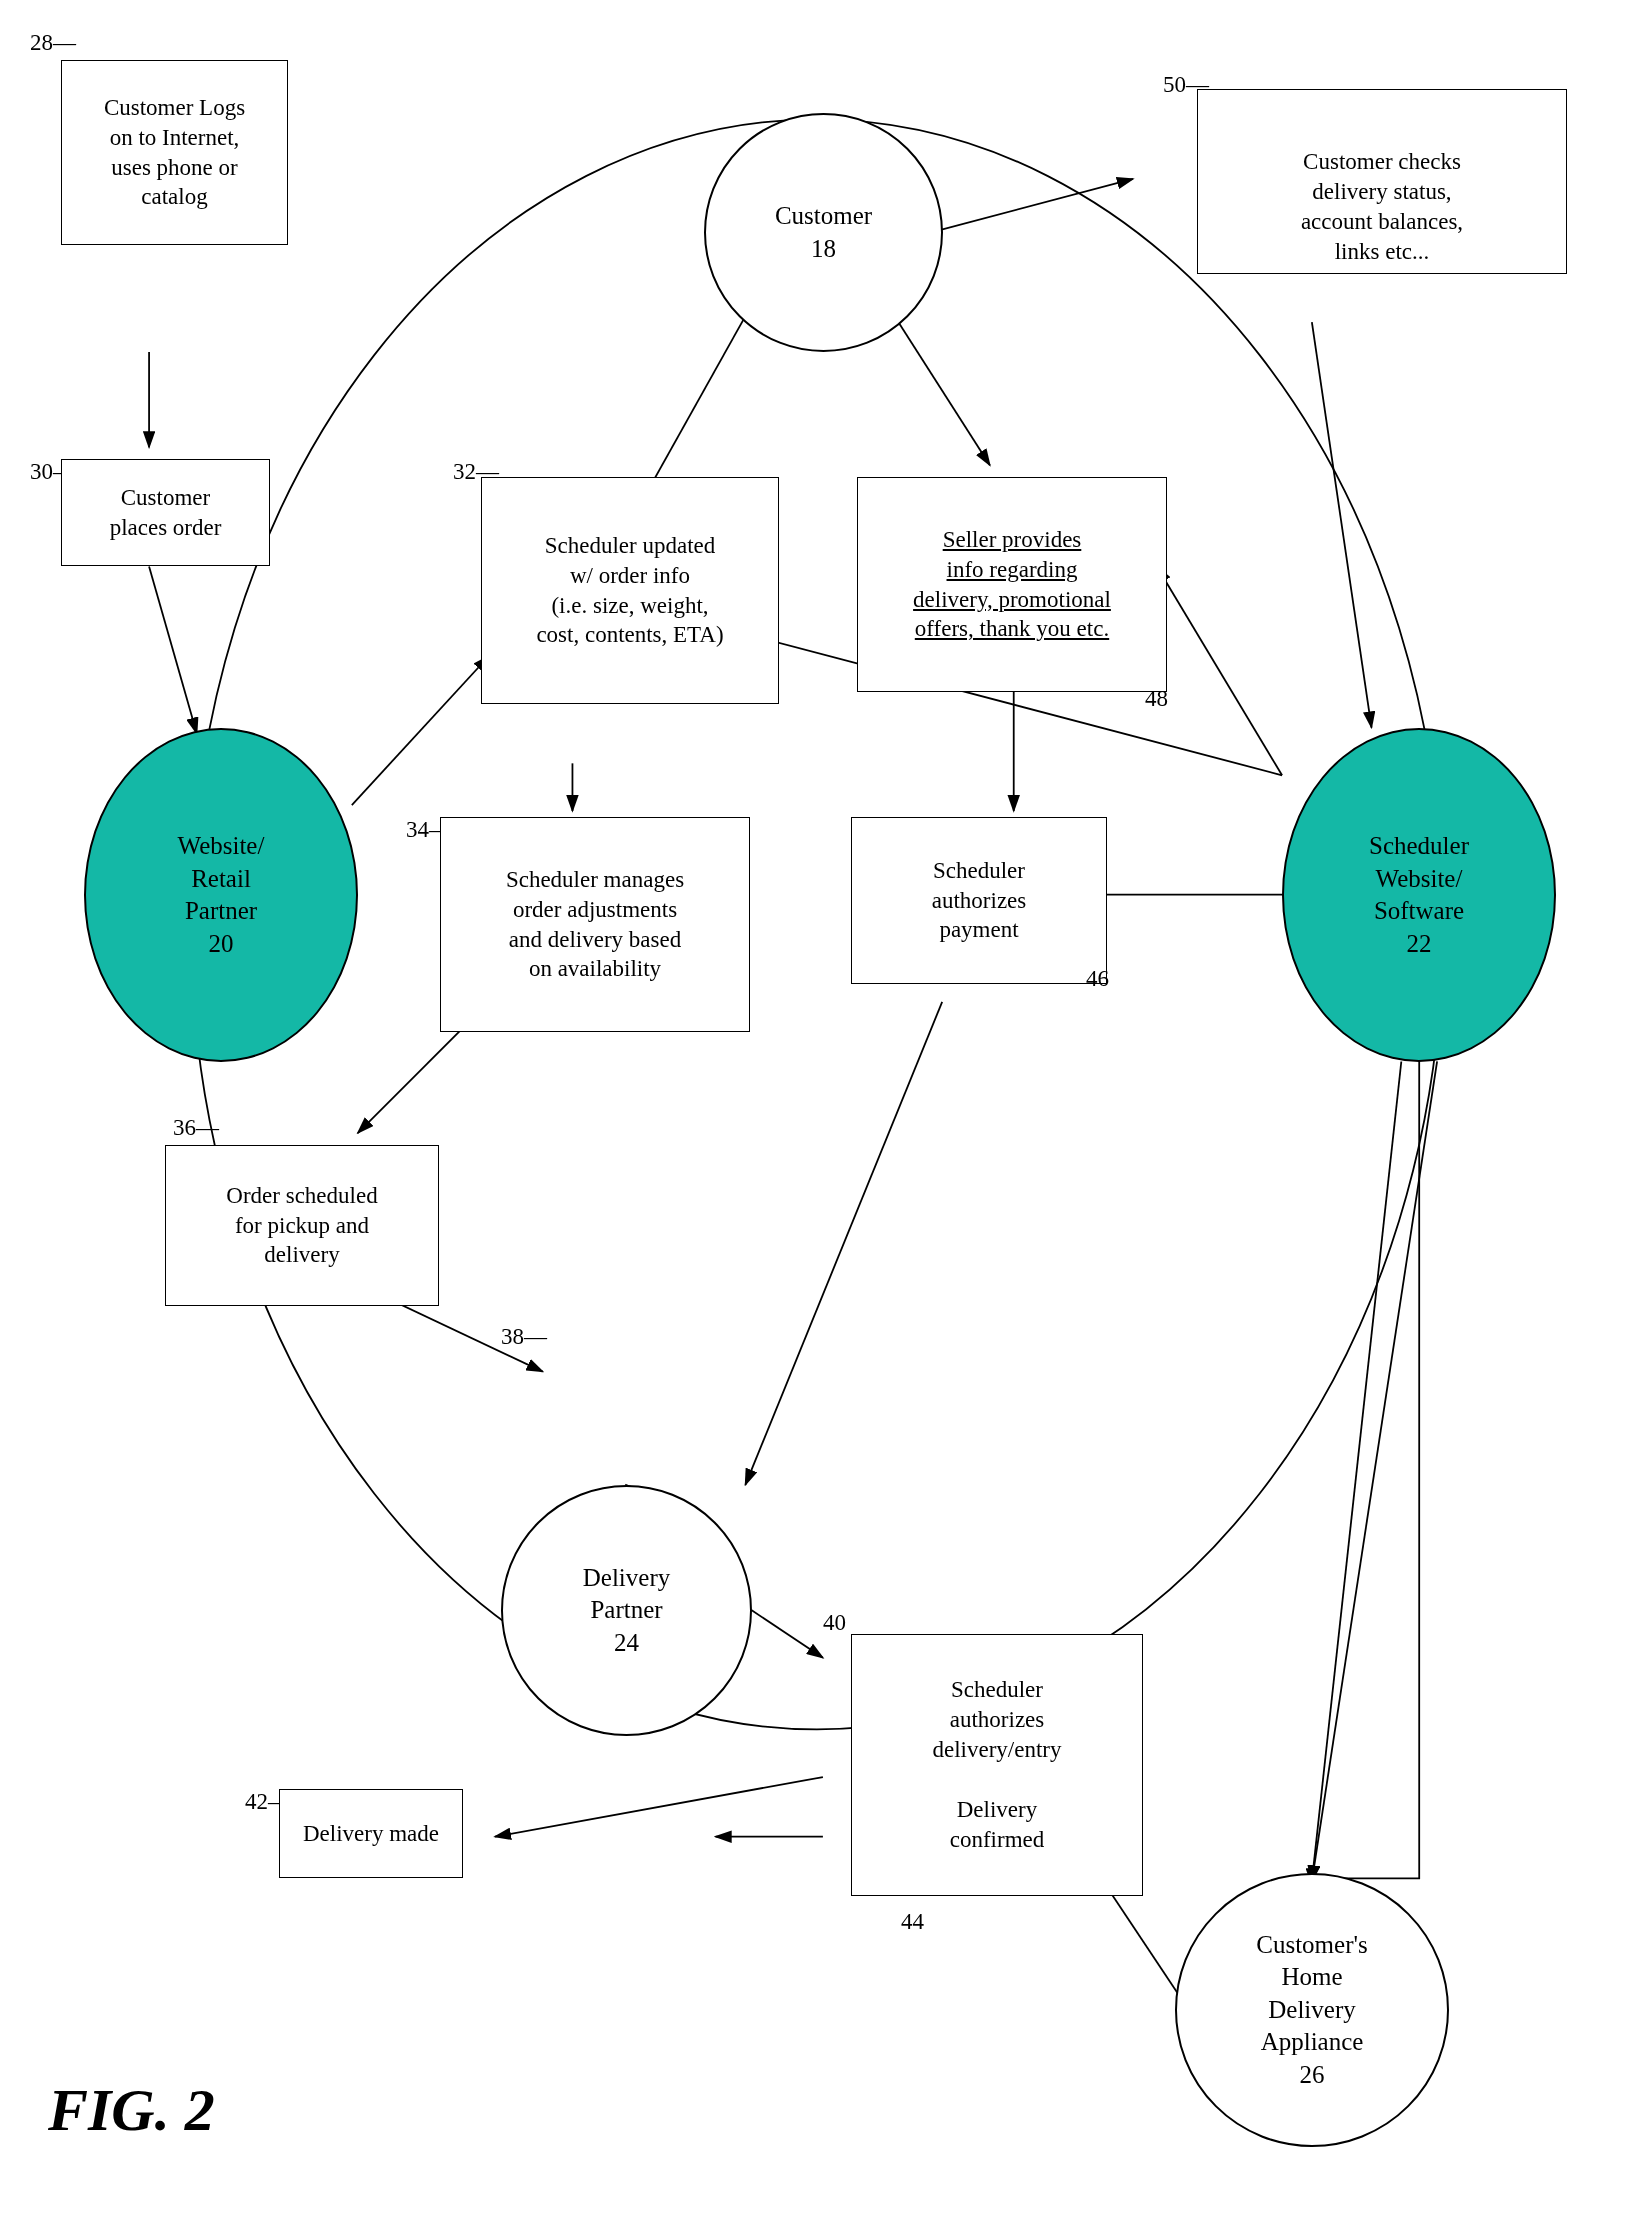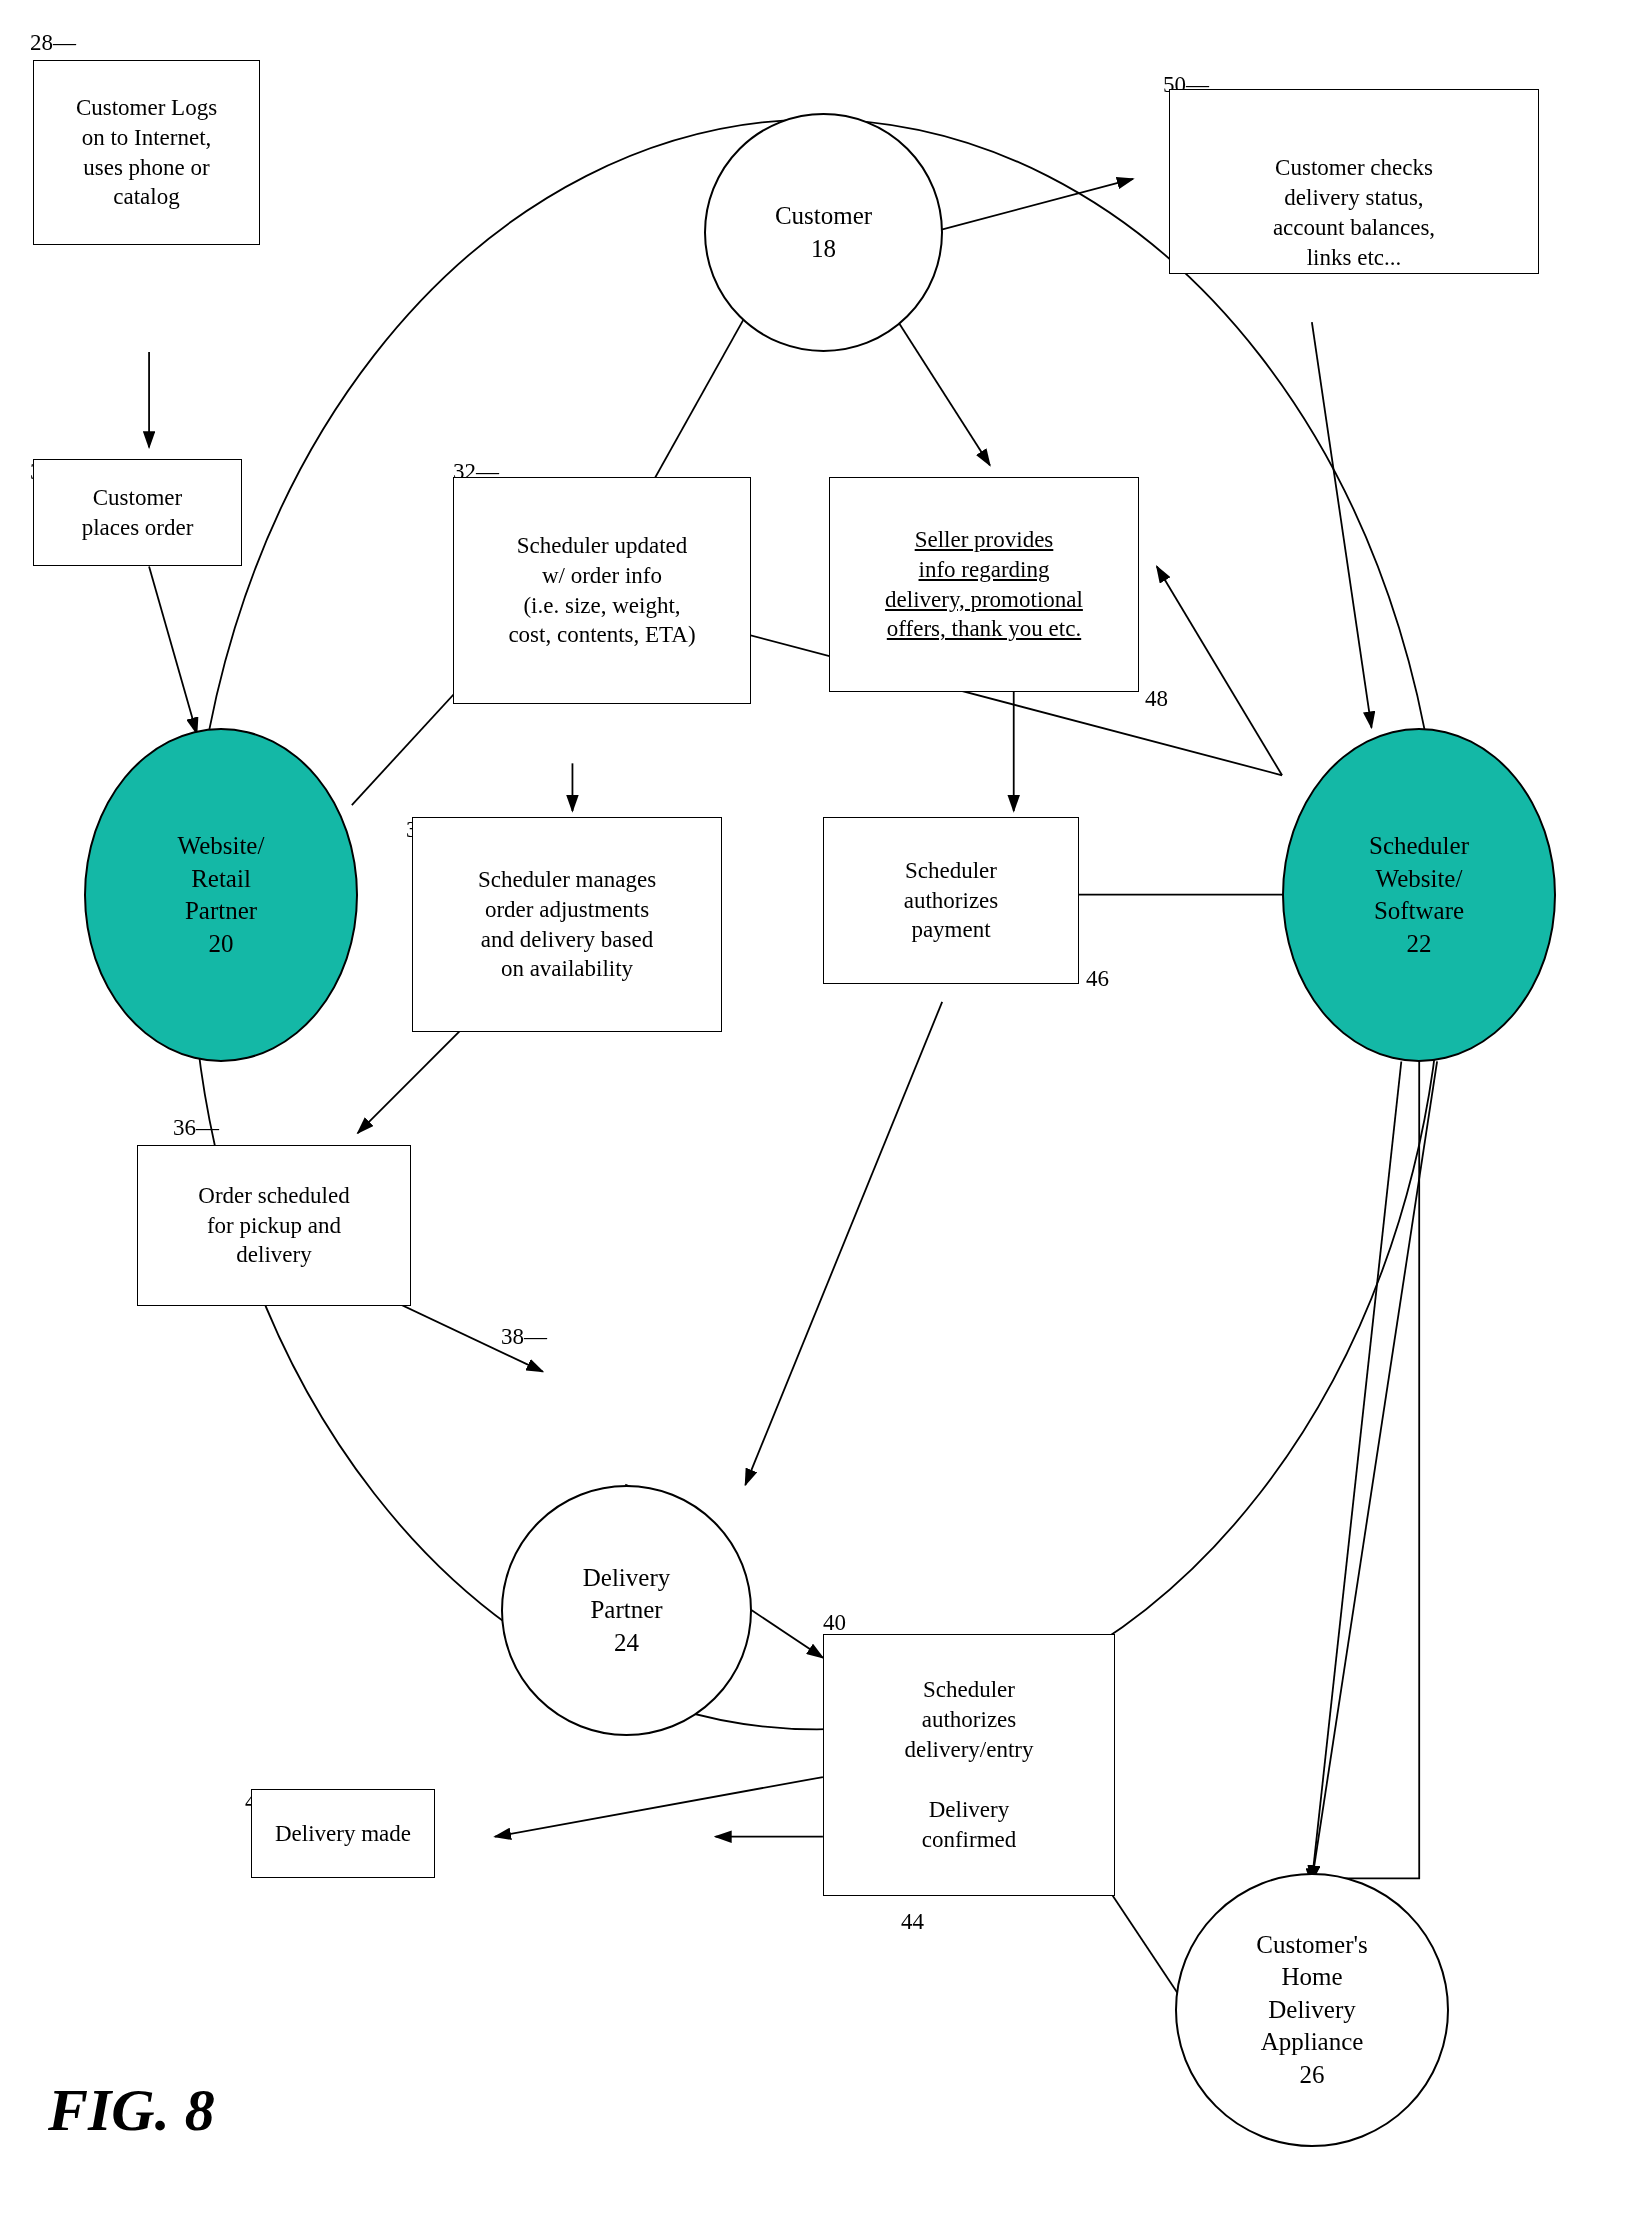--- a/index.html
+++ b/index.html
@@ -20,21 +20,22 @@
     .box {
       position: absolute;
       border: 1.8px solid #000;
       background: #fff;
       display: flex;
       align-items: center;
       justify-content: center;
       text-align: center;
       font-size: 23px;
       line-height: 1.3;
-      padding: 0;
+      padding: 6px;
+      margin-left: 28px;
     }
     .circle {
       position: absolute;
       border: 2.4px solid #000;
       border-radius: 50%;
       background: #fff;
       display: flex;
       align-items: center;
       justify-content: center;
       text-align: center;
@@ -228,17 +229,17 @@
 
   <div class="box" style="left:251px; top:1789px; width:184px; height:89px;">
     <span>Delivery made</span>
   </div>
 
   <div class="circle" style="left:1175px; top:1873px; width:274px; height:274px;">
     <span>Customer's<br>Home<br>Delivery<br>Appliance<br>26</span>
   </div>
 
   <div class="fig-label" style="left:48px; top:2076px;">
-    <span>FIG. 8</span>
+    <span>FIG. 2</span>
   </div>
 
 </div>
 
 
 </body></html>

